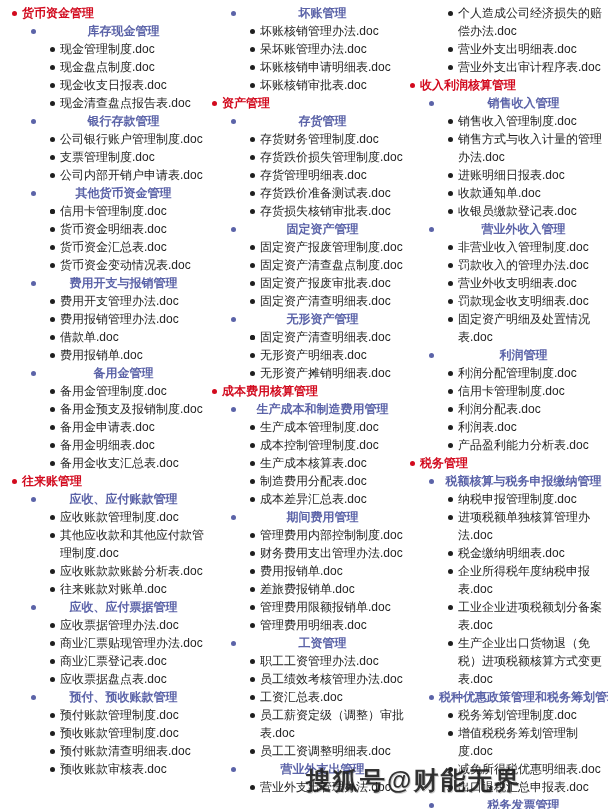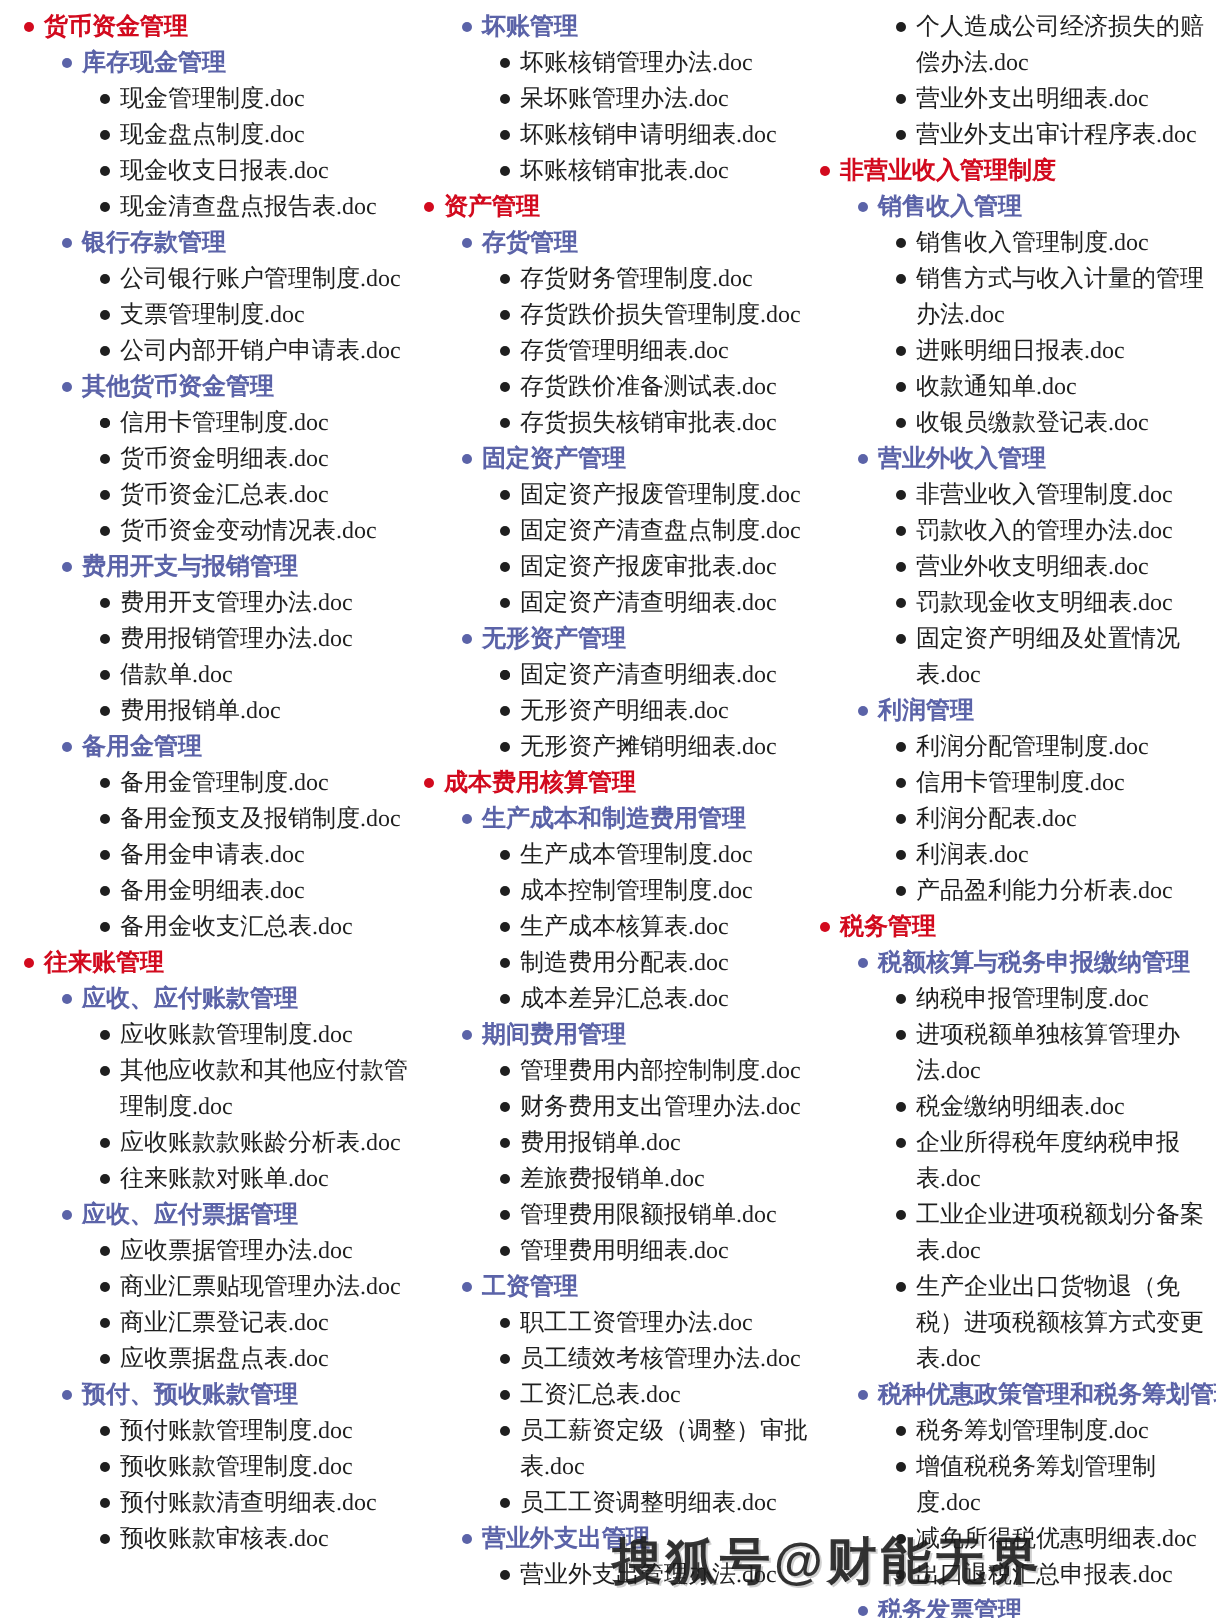--- a/index.html
+++ b/index.html
@@ -2,35 +2,35 @@
 <html><head>
 <meta charset="utf-8">
 <style>
   html,body{margin:0;padding:0;}
   body{
     width:608px;height:809px;overflow:hidden;background:#ffffff;
     font-family:"Liberation Sans","DejaVu Sans",sans-serif;
     position:relative;
   }
   .page{display:flex;width:608px;height:809px;box-sizing:border-box;padding-top:4px;}
-  .col{box-sizing:border-box;font-family:Liberation Serif, serif;}
+  .col{box-sizing:border-box;}
   .col1{width:206px;padding-left:6px;}
   .col2{width:198px;}
   .col3{width:204px;}
   .entry{
     position:relative;line-height:18px;font-size:12px;color:var(--item-color,#1f1f1f);
   }
   .entry .txt{display:block;}
   .bullet{
     position:absolute;top:7px;width:5px;height:5px;border-radius:50%;
     background:currentColor;
   }
   .lvl1{padding-left:16px;font-weight:bold;color:var(--l1-color,#d20a1e);white-space:nowrap;}
   .lvl1 .bullet{left:6px;}
-  .lvl2{padding-left:35px;font-weight:bold;color:var(--l2-color,#5b63a8);white-space:nowrap;}
+  .lvl2{padding-left:35px;font-weight:bold;color:var(--l2-color,#5b63a8);white-space:nowrap;text-align:center;}
   .lvl2 .bullet{left:25px;}
   .lvl3{padding-left:54px;font-weight:normal;}
   .lvl3 .bullet{left:44px;}
   .watermark{
     position:absolute;left:306px;top:764px;width:300px;
     font-size:25px;font-weight:bold;letter-spacing:2px;
     color:rgba(25,25,25,0.88);white-space:nowrap;
     text-shadow:1px 1px 0 rgba(120,120,120,0.35);
   }
 </style>
@@ -396,21 +396,21 @@
       <div class="entry lvl3">
         <span class="bullet"></span>
         <span class="txt">营业外支出明细表.doc</span>
       </div>
       <div class="entry lvl3">
         <span class="bullet"></span>
         <span class="txt">营业外支出审计程序表.doc</span>
       </div>
       <div class="entry lvl1">
         <span class="bullet"></span>
-        <span class="txt">非营业收入管理制度</span>
+        <span class="txt">收入利润核算管理</span>
       </div>
       <div class="entry lvl2">
         <span class="bullet"></span>
         <span class="txt">销售收入管理</span>
       </div>
       <div class="entry lvl3">
         <span class="bullet"></span>
         <span class="txt">销售收入管理制度.doc</span>
       </div>
       <div class="entry lvl3">

